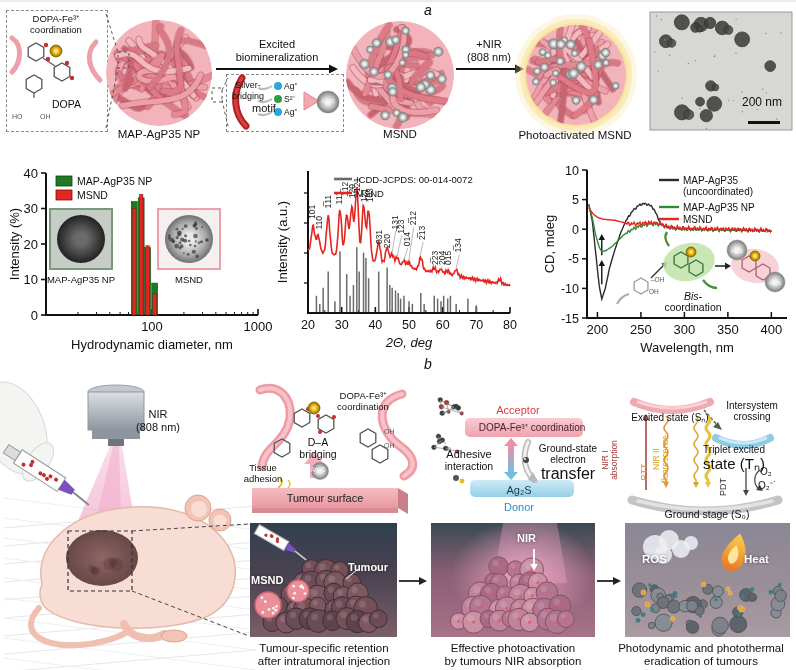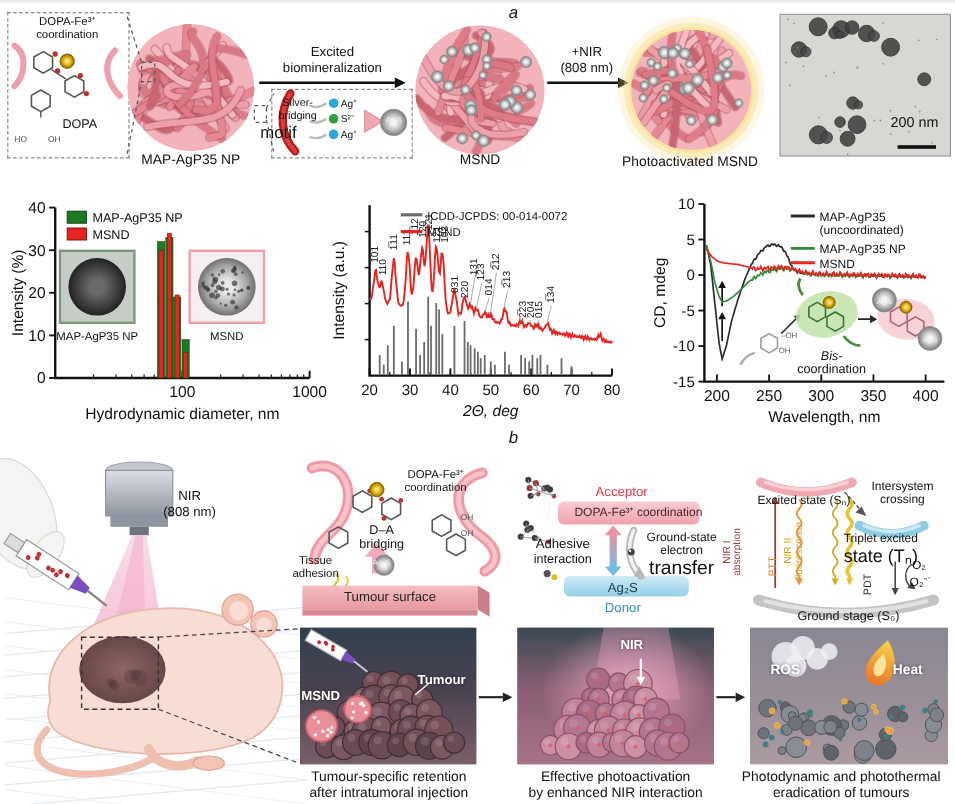--- a/index.html
+++ b/index.html
@@ -134,21 +134,21 @@
     <path d="M46,25 q-7,5 -14,2" fill="none" stroke="#bbb" stroke-width="2"></path>
     <path d="M46,38 q-7,5 -14,2" fill="none" stroke="#bbb" stroke-width="2"></path>
     <circle cx="52" cy="12" r="4" fill="#29a8dd"></circle>
     <circle cx="52" cy="25" r="4" fill="#2f9e44"></circle>
     <circle cx="52" cy="38" r="4" fill="#29a8dd"></circle>
     <polygon points="78,18 93,27 78,36" fill="#f2a8b0" stroke="#e58892" stroke-width="1"></polygon>
     <circle cx="102" cy="28" r="11" fill="url(#sb-sil)" stroke="#8a8a8a" stroke-width="0.6"></circle>
   </svg>
 <div class="t c" style="left:228px;top:80px;width:40px;font-size:9px">Silver-</div>
 <div class="t c" style="left:228px;top:91px;width:40px;font-size:9px">bridging</div>
-<div class="t c" style="left:212px;top:102px;width:40px;font-size:14px">motif</div>
+<div class="t c" style="left:244px;top:102px;width:40px;font-size:11px">motif</div>
 <div class="t" style="left:284px;top:82px;font-size:8.5px">Ag⁺</div>
 <div class="t" style="left:284px;top:95px;font-size:8.5px">S²⁻</div>
 <div class="t" style="left:284px;top:108px;font-size:8.5px">Ag⁺</div>
 <div class="t c" style="left:317px;top:98px;width:22px;font-size:6px;color:#f2f2f2">Ag₂S</div>
 
 <svg id="ball2" style="left:340px;top:18px" width="120" height="112">
     <defs>
       <clipPath id="ball2-c">
         <circle cx="60" cy="57" r="54"></circle>
       </clipPath>
@@ -1243,21 +1243,21 @@
     </defs>
     <path d="M108,10 C100,26 96,38 104,46 C110,52 120,48 122,38 C124,26 116,16 108,10 Z" fill="url(#i3-fl)" transform="rotate(22 110 28)"></path>
     <path d="M109,22 C105,30 104,36 108,40 C111,43 115,40 115,34 C115,28 112,25 109,22 Z" fill="#fce49a" transform="rotate(22 110 28)"></path>
   </svg>
 <div class="wlab" style="left:642px;top:553px;font-size:11.5px">ROS</div>
 <div class="wlab" style="left:744px;top:553px;font-size:11.5px">Heat</div>
 
 <div class="cap" style="left:238px;top:642px;width:172px">Tumour-specific retention</div>
 <div class="cap" style="left:238px;top:655px;width:172px">after intratumoral injection</div>
 <div class="cap" style="left:424px;top:642px;width:178px">Effective photoactivation</div>
-<div class="cap" style="left:424px;top:655px;width:178px">by enhanced NIR interaction</div>
+<div class="cap" style="left:424px;top:655px;width:178px">by tumours NIR absorption</div>
 <div class="cap" style="left:606px;top:642px;width:190px">Photodynamic and photothermal</div>
 <div class="cap" style="left:606px;top:655px;width:190px">eradication of tumours</div>
 
 <svg id="overlay" style="left:0;top:0;pointer-events:none" width="796" height="670">
     <rect x="118" y="52" width="11" height="16" stroke="#555" stroke-width="1" stroke-dasharray="3,3" fill="none"></rect>
     <line x1="106" y1="14" x2="118" y2="52" stroke="#555" stroke-width="1" stroke-dasharray="3,3" fill="none"></line>
     <line x1="106" y1="128" x2="118" y2="68" stroke="#555" stroke-width="1" stroke-dasharray="3,3" fill="none"></line>
     <rect x="212" y="88" width="10" height="14" stroke="#555" stroke-width="1" stroke-dasharray="3,3" fill="none"></rect>
     <line x1="222" y1="90" x2="228" y2="78" stroke="#555" stroke-width="1" stroke-dasharray="3,3" fill="none"></line>
     <line x1="222" y1="100" x2="228" y2="126" stroke="#555" stroke-width="1" stroke-dasharray="3,3" fill="none"></line>

